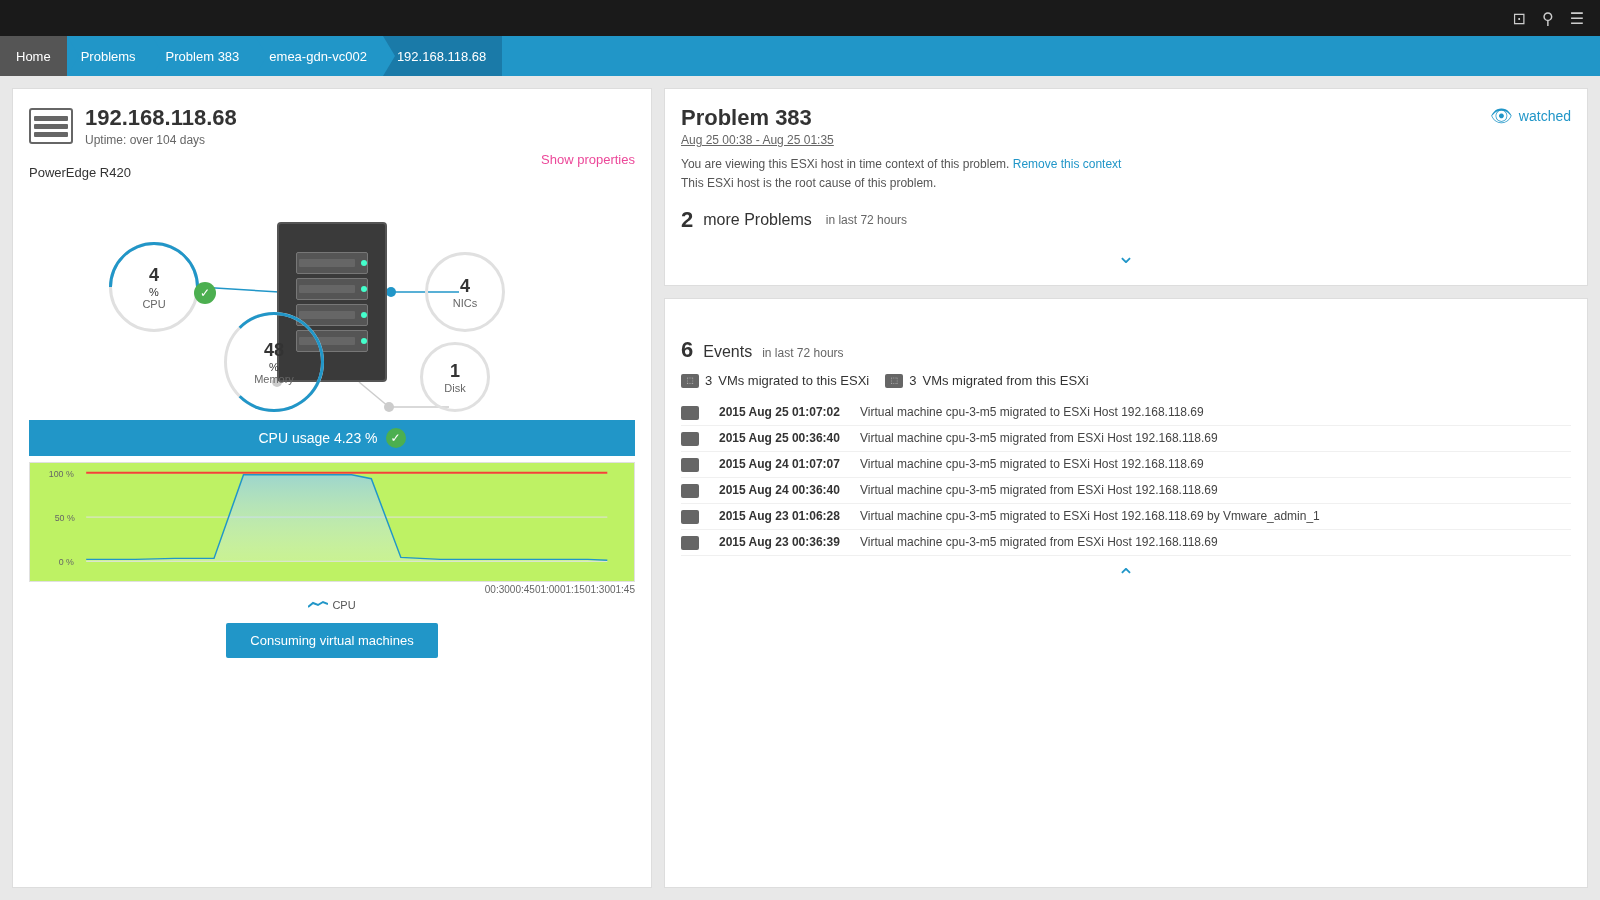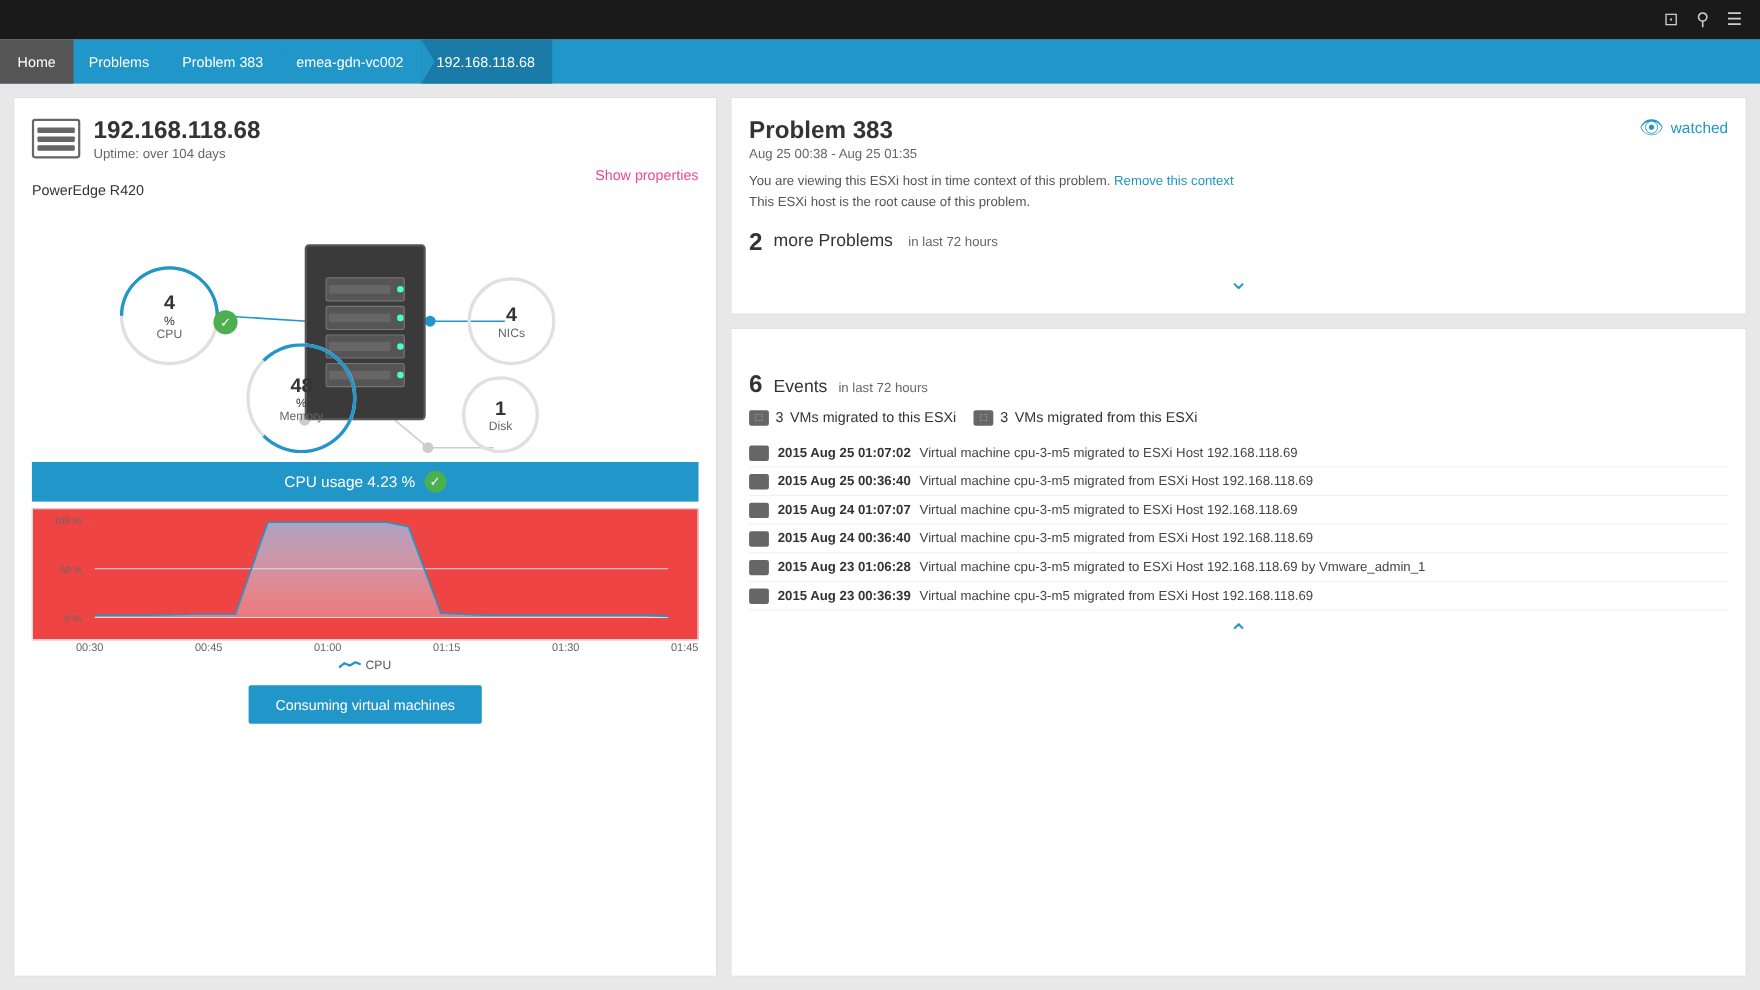--- a/index.html
+++ b/index.html
@@ -285,26 +285,26 @@
       color: white; font-size: 12px;
     }
 
     .cpu-desc { font-size: 12px; color: #555; margin-bottom: 8px; }
 
     
     .chart-area {
       position: relative;
       height: 120px;
       border: 1px solid #e0e0e0;
-      background: #ef4444;
+      background: #bef264;
     }
     .chart-svg { width: 100%; height: 100%; }
     .chart-labels {
       display: flex;
-      justify-content: space-between;
+      justify-content: flex-end;
       font-size: 10px;
       color: #666;
       margin-top: 2px;
     }
     .chart-legend {
       display: flex;
       align-items: center;
       gap: 4px;
       margin-top: 4px;
       font-size: 11px;
@@ -325,21 +325,21 @@
       border-radius: 2px;
     }
 
     
     .problem-header {
       display: flex;
       justify-content: space-between;
       align-items: flex-start;
     }
     .problem-title { font-size: 22px; font-weight: 600; color: #333; }
-    .problem-time { font-size: 12px; color: #666; margin-top: 2px; }
+    .problem-time { font-size: 12px; color: #666; margin-top: 2px; text-decoration: underline; }
     .problem-desc { font-size: 12px; color: #555; margin-top: 8px; line-height: 1.6; }
     .remove-link { color: #2196c8; cursor: pointer; }
     .watched-badge {
       display: flex;
       align-items: center;
       gap: 6px;
       color: #2196c8;
       font-size: 14px;
     }
     .eye-icon { font-size: 18px; }
@@ -393,21 +393,21 @@
       display: inline-flex;
       align-items: center;
       justify-content: center;
       font-size: 8px;
       color: #ccc;
     }
 
     .event-item {
       display: flex;
       align-items: flex-start;
-      gap: 8px;
+      gap: 20px;
       padding: 5px 0;
       border-bottom: 1px solid #f0f0f0;
       font-size: 12px;
       color: #333;
     }
     .event-icon {
       width: 18px; height: 14px;
       background: #666;
       border-radius: 2px;
       flex-shrink: 0;

